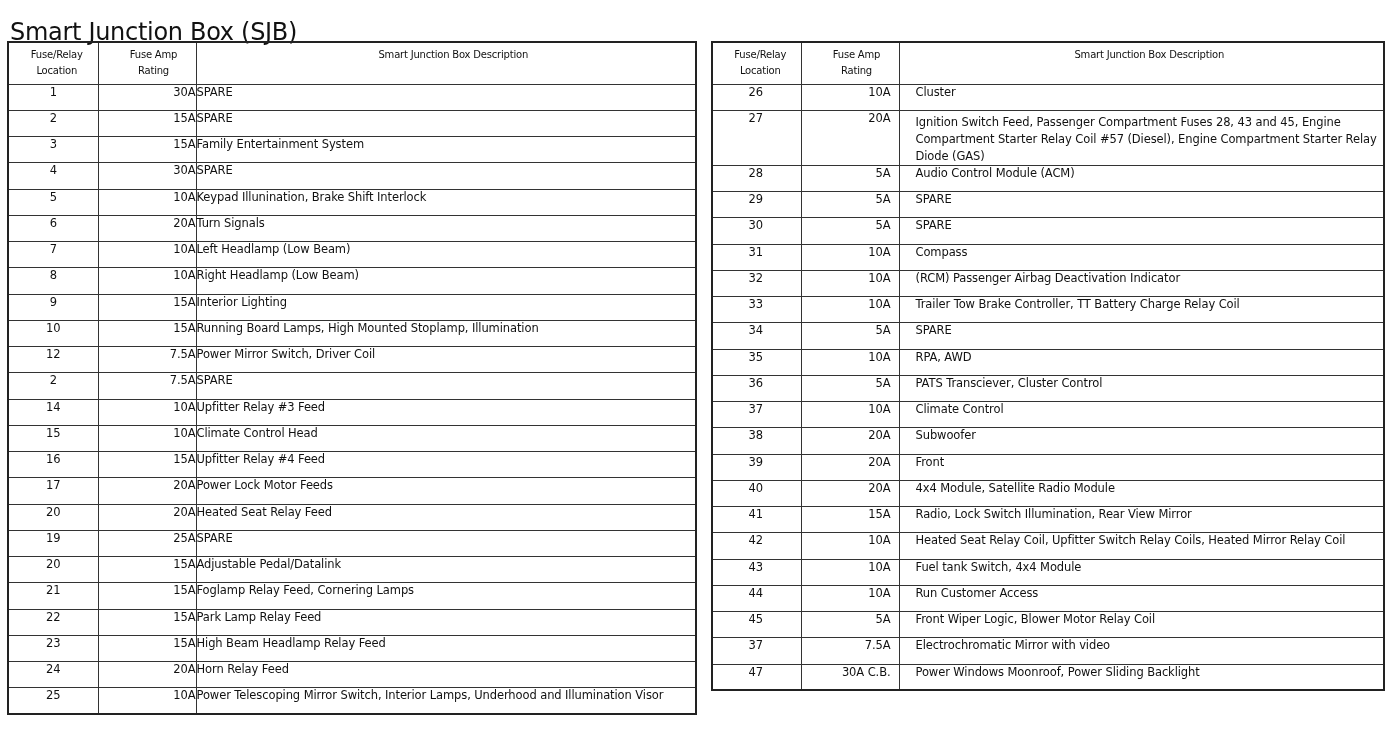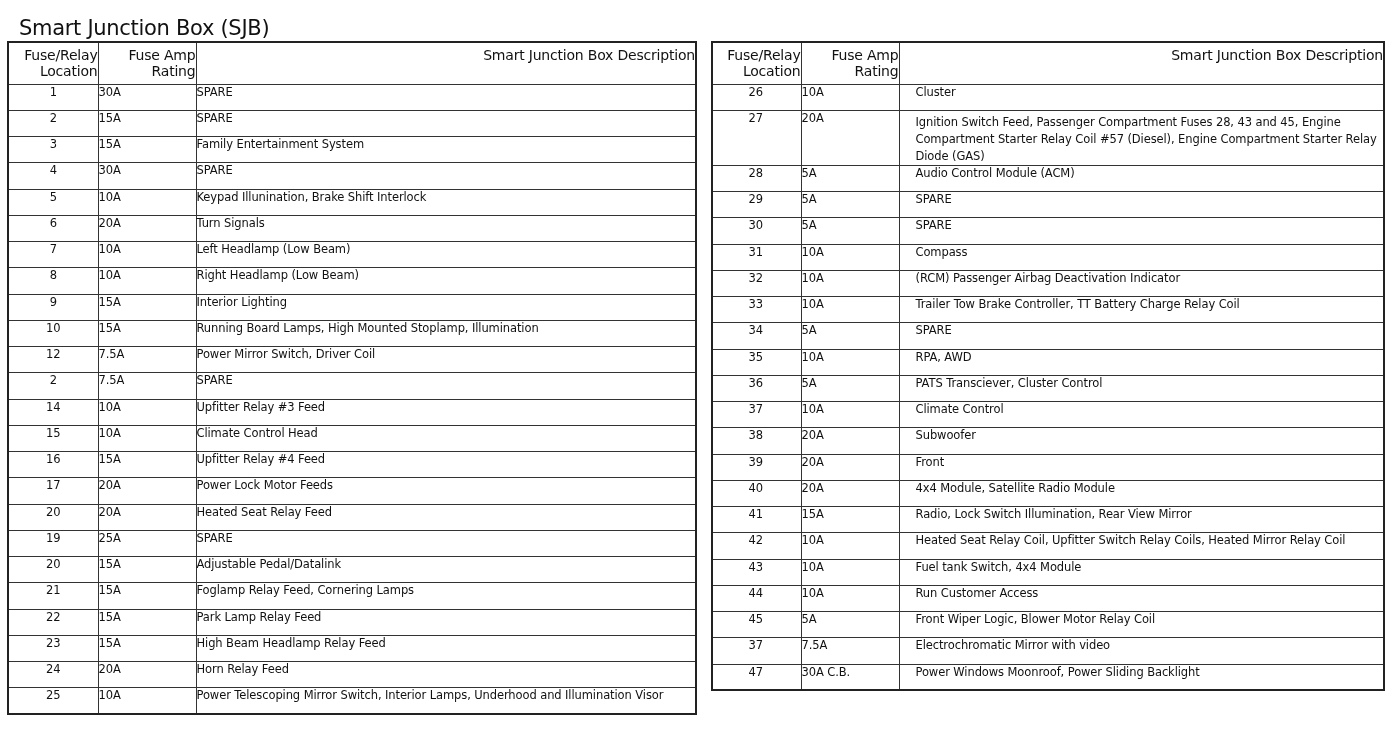--- a/index.html
+++ b/index.html
@@ -2,48 +2,47 @@
 <html><head>
   <meta charset="utf-8">
   <style>
     html, body { margin: 0; padding: 0; background: #ffffff; }
     body {
       width: 1398px; height: 756px; position: relative; overflow: hidden;
       font-family: "DejaVu Sans", sans-serif; color: #111;
     }
     .page-title {
       position: absolute; left: 10px; top: 2px;
-      font-size: 21px; font-weight: normal; letter-spacing: -0.3px;
+      font-size: 24px; font-weight: normal; letter-spacing: -0.3px;
       color: #111;
-      margin-left: 9px;
     }
     table.fuse-table {
       position: absolute; border-collapse: collapse;
       border: 2px solid #222; table-layout: fixed;
     }
     #table-left { left: 7px; top: 41px; width: 690px; }
     #table-right { left: 711px; top: 41px; width: 674px; }
     table.fuse-table th, table.fuse-table td {
       border: 1.5px solid #333; padding: 0; vertical-align: top;
     }
     table.fuse-table th {
-      font-weight: normal; font-size: 14px; line-height: 16px;
-      text-align: right; height: 42px; padding-top: 4px; box-sizing: border-box;
+      font-weight: normal; font-size: 10px; line-height: 16px;
+      text-align: center; height: 42px; padding-top: 4px; box-sizing: border-box;
       font-family: "DejaVu Sans", sans-serif; letter-spacing: -0.2px;
     }
     table.fuse-table th.c-loc { padding-left: 7px; }
     table.fuse-table th.c-amp { padding-left: 13px; }
     table.fuse-table th.c-desc { padding-left: 15px; }
     #table-right th.c-desc { padding-left: 16px; }
     table.fuse-table td {
       height: 26.25px; box-sizing: border-box; font-size: 11.5px; line-height: 14px;
       letter-spacing: -0.1px;
     }
     td.c-loc { text-align: center; padding-top: 5px; padding-right: 12px; }
-    td.c-amp { text-align: left; padding-top: 8px; padding-right: 6px; }
+    td.c-amp { text-align: right; padding-top: 8px; padding-right: 6px; }
     td.c-desc { padding-left: 3px; padding-top: 5px; }
     #table-right td.c-desc { padding-left: 16px; }
     #table-right td.c-loc { padding-right: 2px; }
     #table-right td.c-amp { padding-right: 8px; }
     col.w-loc-l { width: 90px; }
     col.w-amp-l { width: 98px; }
     col.w-loc-r { width: 89px; }
     col.w-amp-r { width: 98px; }
     tr.tall td { height: 52px; }
     tr.tall td.c-desc { line-height: 17px; padding-top: 3px; }

